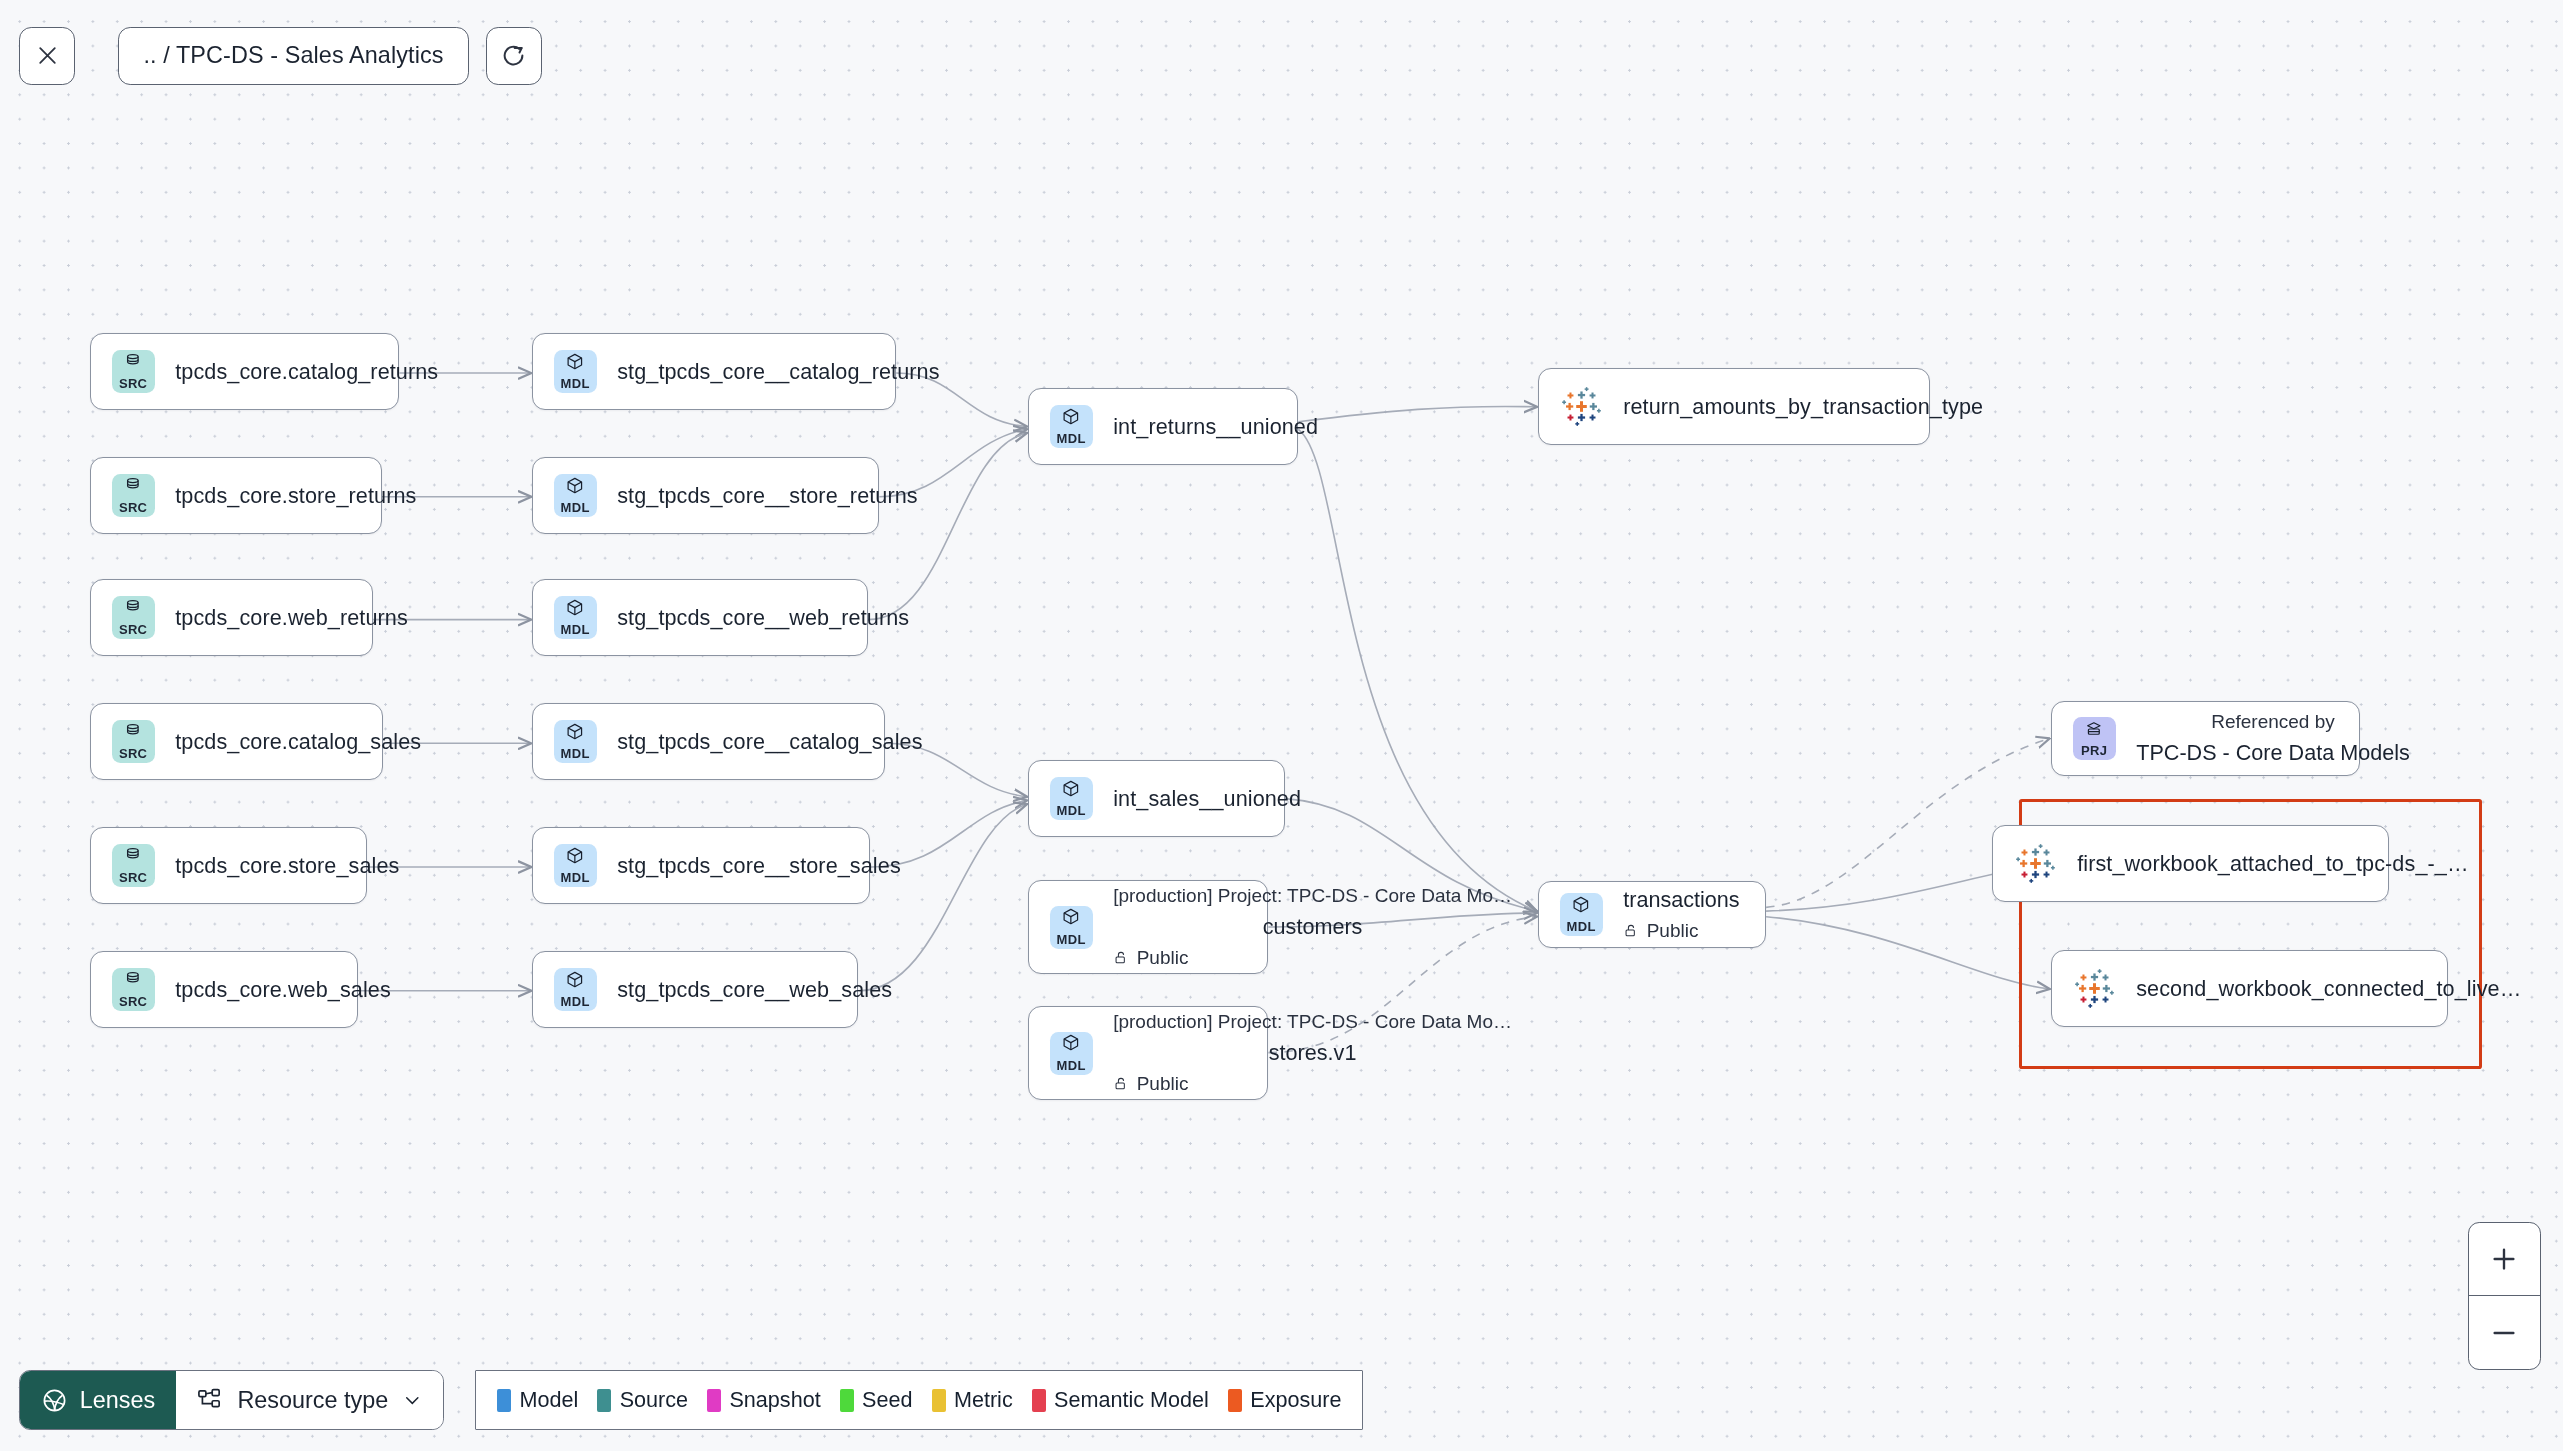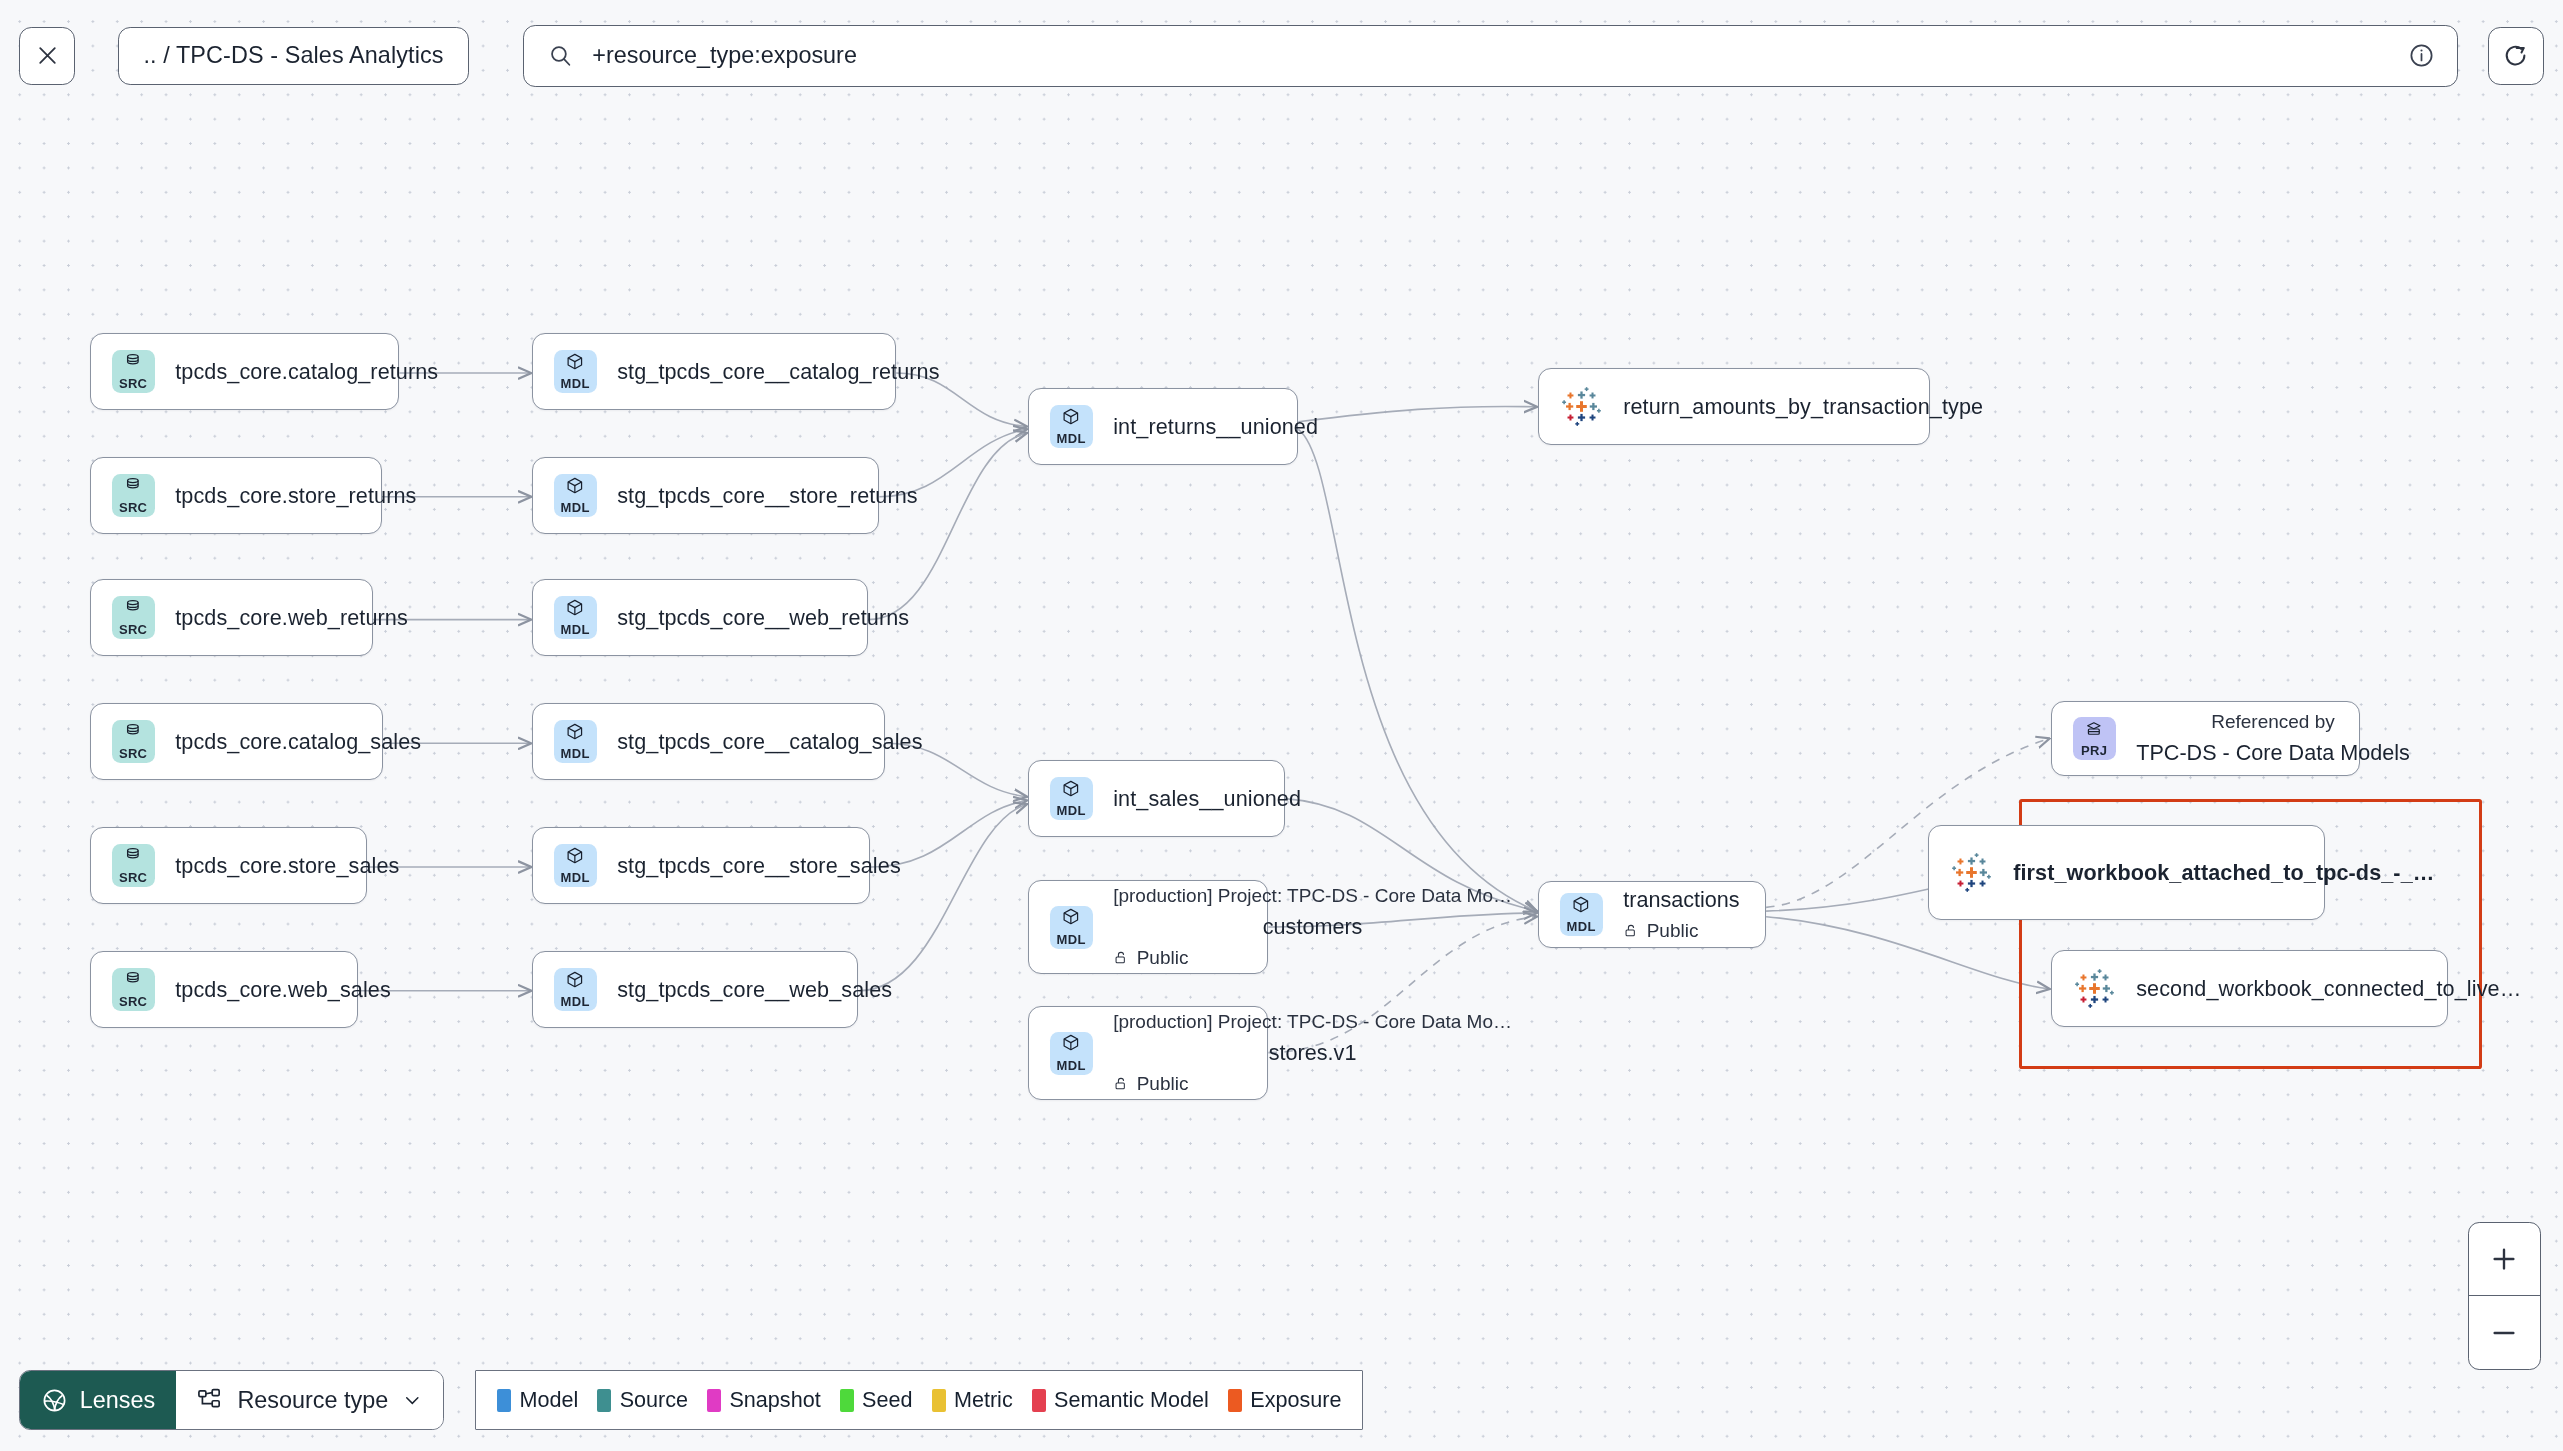--- a/index.html
+++ b/index.html
@@ -489,21 +489,21 @@
               <rect x="5.4" y="12.2" width="13.2" height="6.4" rx="1.3"></rect>
               <path d="M5.4 15.4 L18.6 15.4"></path>
             </svg></span>
           <span class="tag">PRJ</span>
         </div>
         <div class="lines">
           <div class="sub">Referenced by</div>
           <div class="name">TPC-DS - Core Data Models</div>
         </div>
       </div>
-      <div class="node" style="left: 1928px; top: 825px; width: 397px; height: 95px; font-weight: bold;">
+      <div class="node" style="left: 1992px; top: 825px; width: 397px; height: 77px;">
         <div class="badge badge-exp">
           <svg width="39" height="39" viewBox="0 0 46 46" fill="none" stroke-linecap="butt">
             <path d="M23 16.75 L23 29.25" stroke="#e8762d" stroke-width="3.6"></path>
             <path d="M16.75 23 L29.25 23" stroke="#e8762d" stroke-width="3.6"></path>
             <path d="M23 5.25 L23 13.75" stroke="#59879b" stroke-width="2.7"></path>
             <path d="M18.75 9.5 L27.25 9.5" stroke="#59879b" stroke-width="2.7"></path>
             <path d="M23 31.75 L23 40.25" stroke="#1f457e" stroke-width="2.7"></path>
             <path d="M18.75 36 L27.25 36" stroke="#1f457e" stroke-width="2.7"></path>
             <path d="M9 18.75 L9 27.25" stroke="#e8762d" stroke-width="2.7"></path>
             <path d="M4.75 23 L13.25 23" stroke="#e8762d" stroke-width="2.7"></path>
@@ -569,36 +569,20 @@
     <div class="tb-btn" id="close-btn">
       <span class="icn">
         <svg width="25" height="25" viewBox="0 0 24 24" fill="none" stroke="#2d3340" stroke-width="1.7" stroke-linecap="round">
           <path d="M5 5 L19 19 M19 5 L5 19"></path>
         </svg>
       </span>
     </div>
 
     <div class="tb-btn" id="breadcrumb">.. / TPC-DS - Sales Analytics</div>
 
-    <div class="tb-btn" id="search-wrap">
-      <span class="icn">
-        <svg width="25" height="25" viewBox="0 0 24 24" fill="none" stroke="#3a4150" stroke-width="1.7" stroke-linecap="round">
-          <circle cx="10.5" cy="10.5" r="6.6"></circle>
-            <path d="M15.4 15.4 L20.5 20.9"></path>
-        </svg>
-      </span>
-      <input id="search-input" type="text" value="+resource_type:exposure" placeholder="Search" style="">
-      <span class="icn">
-        <svg width="27" height="27" viewBox="0 0 24 24" fill="none" stroke="#3a4150" stroke-width="1.55">
-          <circle cx="12" cy="12" r="9"></circle>
-          <path d="M12 10.6 L12 16.4" stroke-linecap="round"></path>
-          <circle cx="12" cy="7.6" r="0.95" fill="#3a4150" stroke="none"></circle>
-        </svg>
-      </span>
-    </div>
 
     <div class="tb-btn" id="refresh-btn">
       <span class="icn">
         <svg width="28" height="28" viewBox="0 0 24 24" fill="none" stroke="#2d3340" stroke-width="1.7" stroke-linecap="round">
           <path d="M19.2 11.6 A7.6 7.6 0 1 1 16.6 5.9"></path>
           <path d="M12.6 5.1 L18.3 5.1 L18.3 5.15"></path>
           <path d="M18.6 5.2 L16.7 9.0"></path>
         </svg>
       </span>
     </div>

